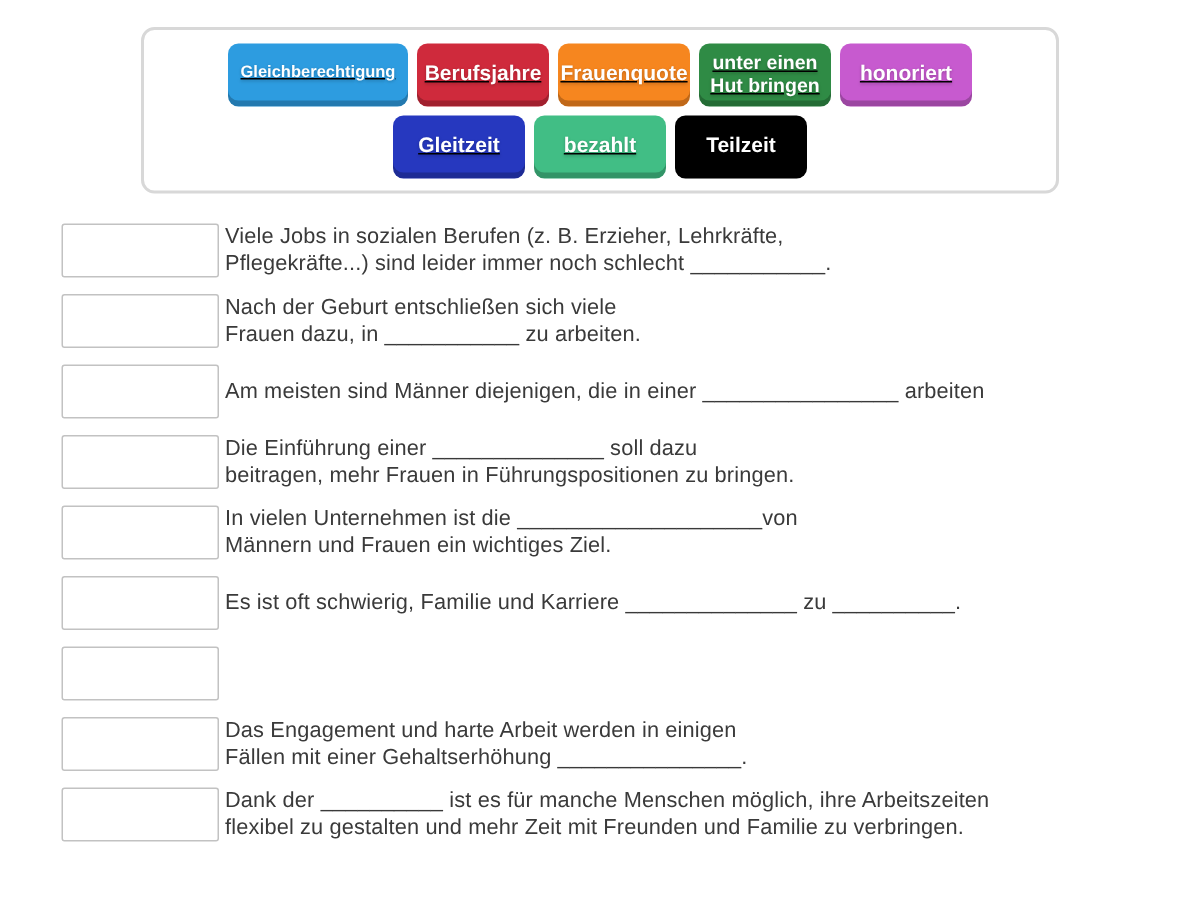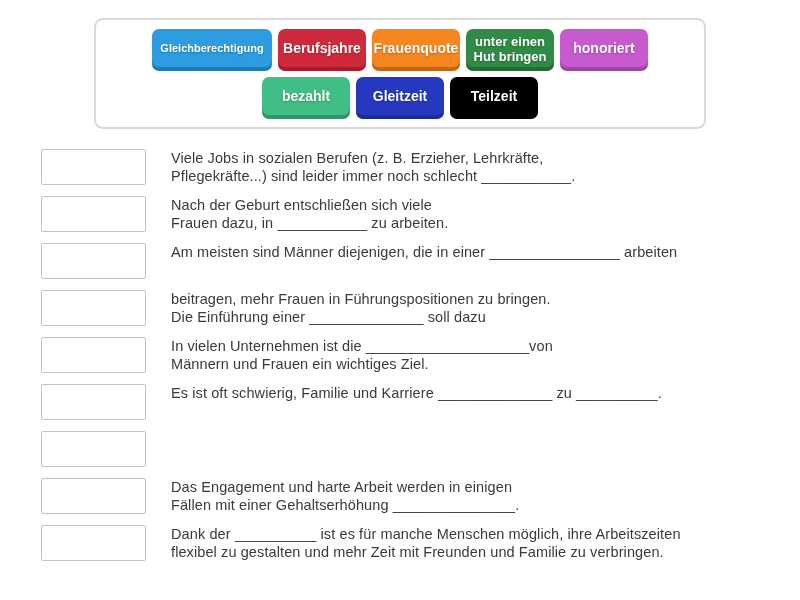--- a/index.html
+++ b/index.html
@@ -19,20 +19,21 @@
     border-radius: 9px;
     padding: 9px 7px 8px 7px;
     display: flex;
     flex-direction: column;
     gap: 6px;
   }
   .bank-row {
     display: flex;
     justify-content: center;
     gap: 6px;
+    text-decoration: underline;
   }
   .tile {
     width: 88px;
     height: 42px;
     border-radius: 7px;
     display: flex;
     align-items: center;
     justify-content: center;
     text-align: center;
     color: #ffffff;
@@ -47,22 +48,22 @@
   }
   .tile.small-text { font-size: 11px; width: 120px; }
   .tile.mid-text   { font-size: 13px; }
 
   
   .questions {
     margin: 20px 0 0 41px;
   }
   .qrow {
     display: flex;
-    align-items: flex-start;
-    gap: 25px;
+    align-items: center;
+    gap: 4px;
     margin-bottom: 11px;
   }
   .drop-box {
     flex: none;
     width: 105px;
     height: 36px;
     background: #ffffff;
     border: 1px solid #c2c2c2;
     border-radius: 2px;
   }
@@ -81,22 +82,22 @@
 
   <div class="bank">
     <div class="bank-row">
       <div class="tile small-text" style="background: rgb(45, 156, 224);">Gleichberechtigung</div>
       <div class="tile" style="background: rgb(207, 42, 60);">Berufsjahre</div>
       <div class="tile" style="background: rgb(246, 134, 31);">Frauenquote</div>
       <div class="tile mid-text" style="background: rgb(47, 139, 69);">unter einen Hut bringen</div>
       <div class="tile" style="background: rgb(199, 90, 207);">honoriert</div>
     </div>
     <div class="bank-row">
+      <div class="tile" style="background: rgb(38, 56, 191);">Gleitzeit</div>
       <div class="tile" style="background: rgb(65, 190, 133);">bezahlt</div>
-      <div class="tile" style="background: rgb(38, 56, 191);">Gleitzeit</div>
       <div class="tile" style="background: #000000;">Teilzeit</div>
     </div>
   </div>
 
   <div class="questions">
 
     <div class="qrow">
       <div class="drop-box"></div>
       <div class="qtext">
         <span class="qline">Viele Jobs in sozialen Berufen (z. B. Erzieher, Lehrkräfte,</span>
@@ -115,22 +116,22 @@
     <div class="qrow">
       <div class="drop-box"></div>
       <div class="qtext">
         <span class="qline">Am meisten sind Männer diejenigen, die in einer ________________ arbeiten</span>
       </div>
     </div>
 
     <div class="qrow">
       <div class="drop-box"></div>
       <div class="qtext">
+        <span class="qline">Die Einführung einer ______________ soll dazu</span>
         <span class="qline">beitragen, mehr Frauen in Führungspositionen zu bringen.</span>
-        <span class="qline">Die Einführung einer ______________ soll dazu</span>
       </div>
     </div>
 
     <div class="qrow">
       <div class="drop-box"></div>
       <div class="qtext">
         <span class="qline">In vielen Unternehmen ist die ____________________von</span>
         <span class="qline">Männern und Frauen ein wichtiges Ziel.</span>
       </div>
     </div>

